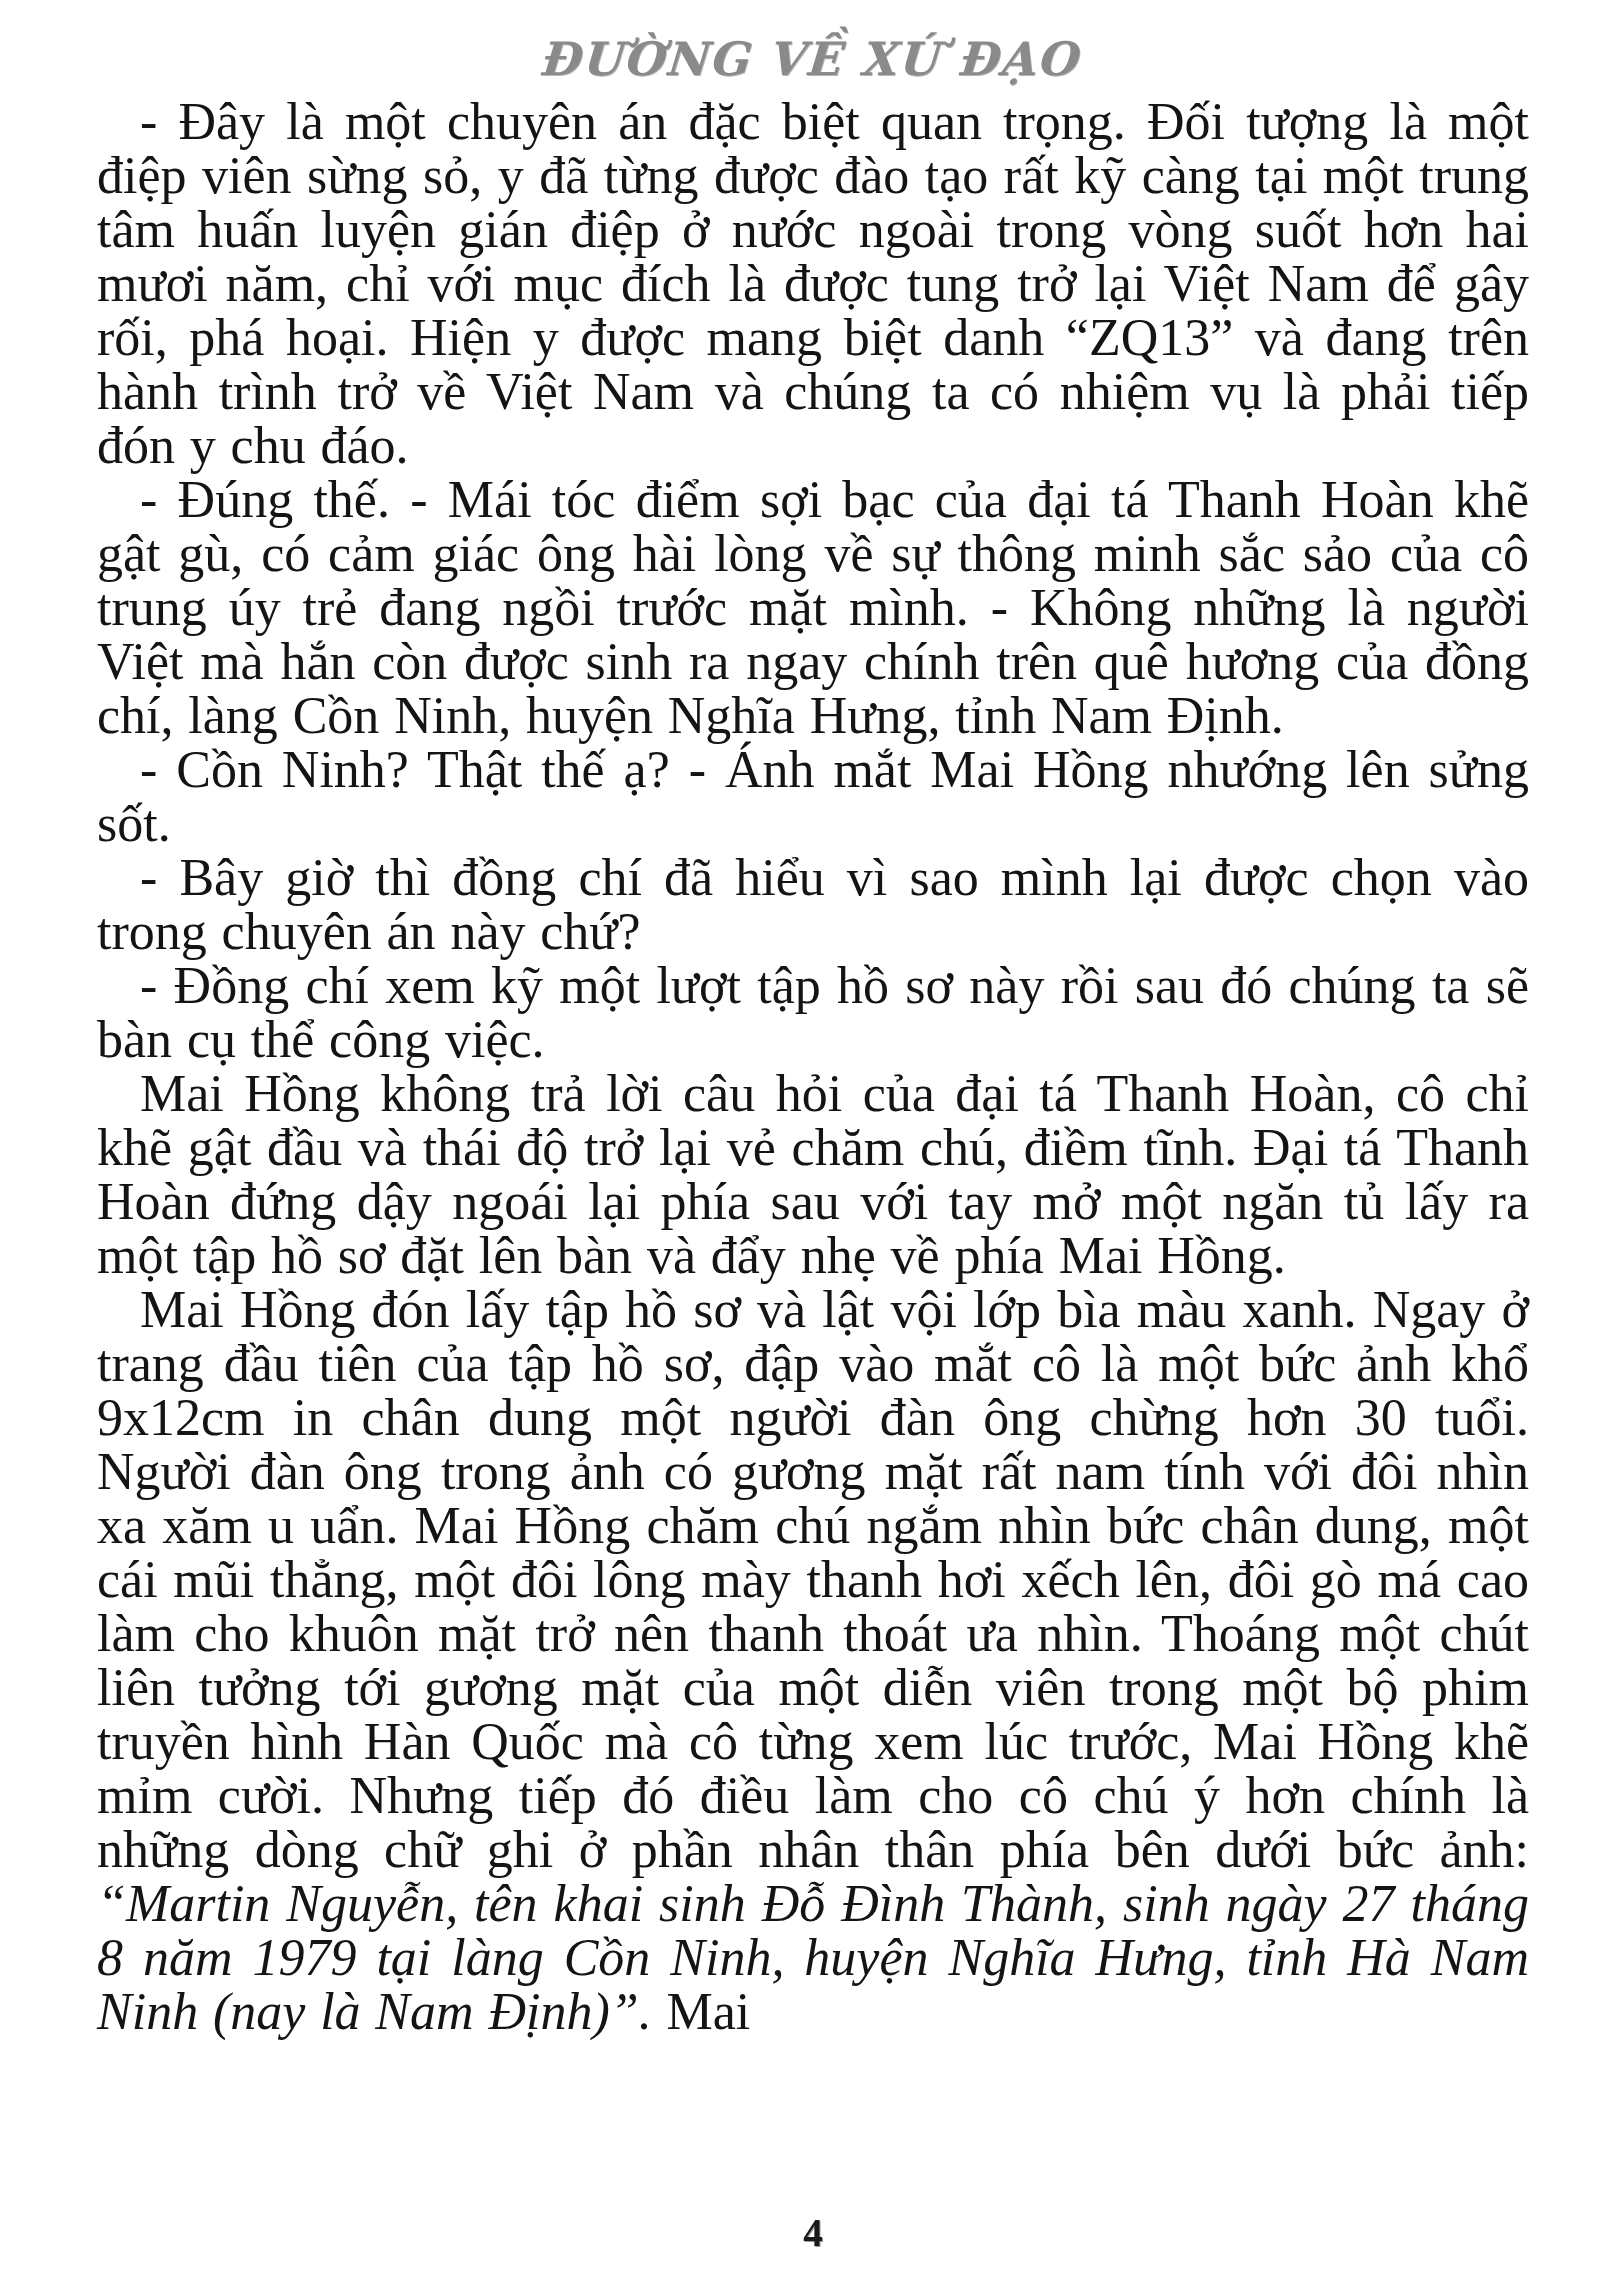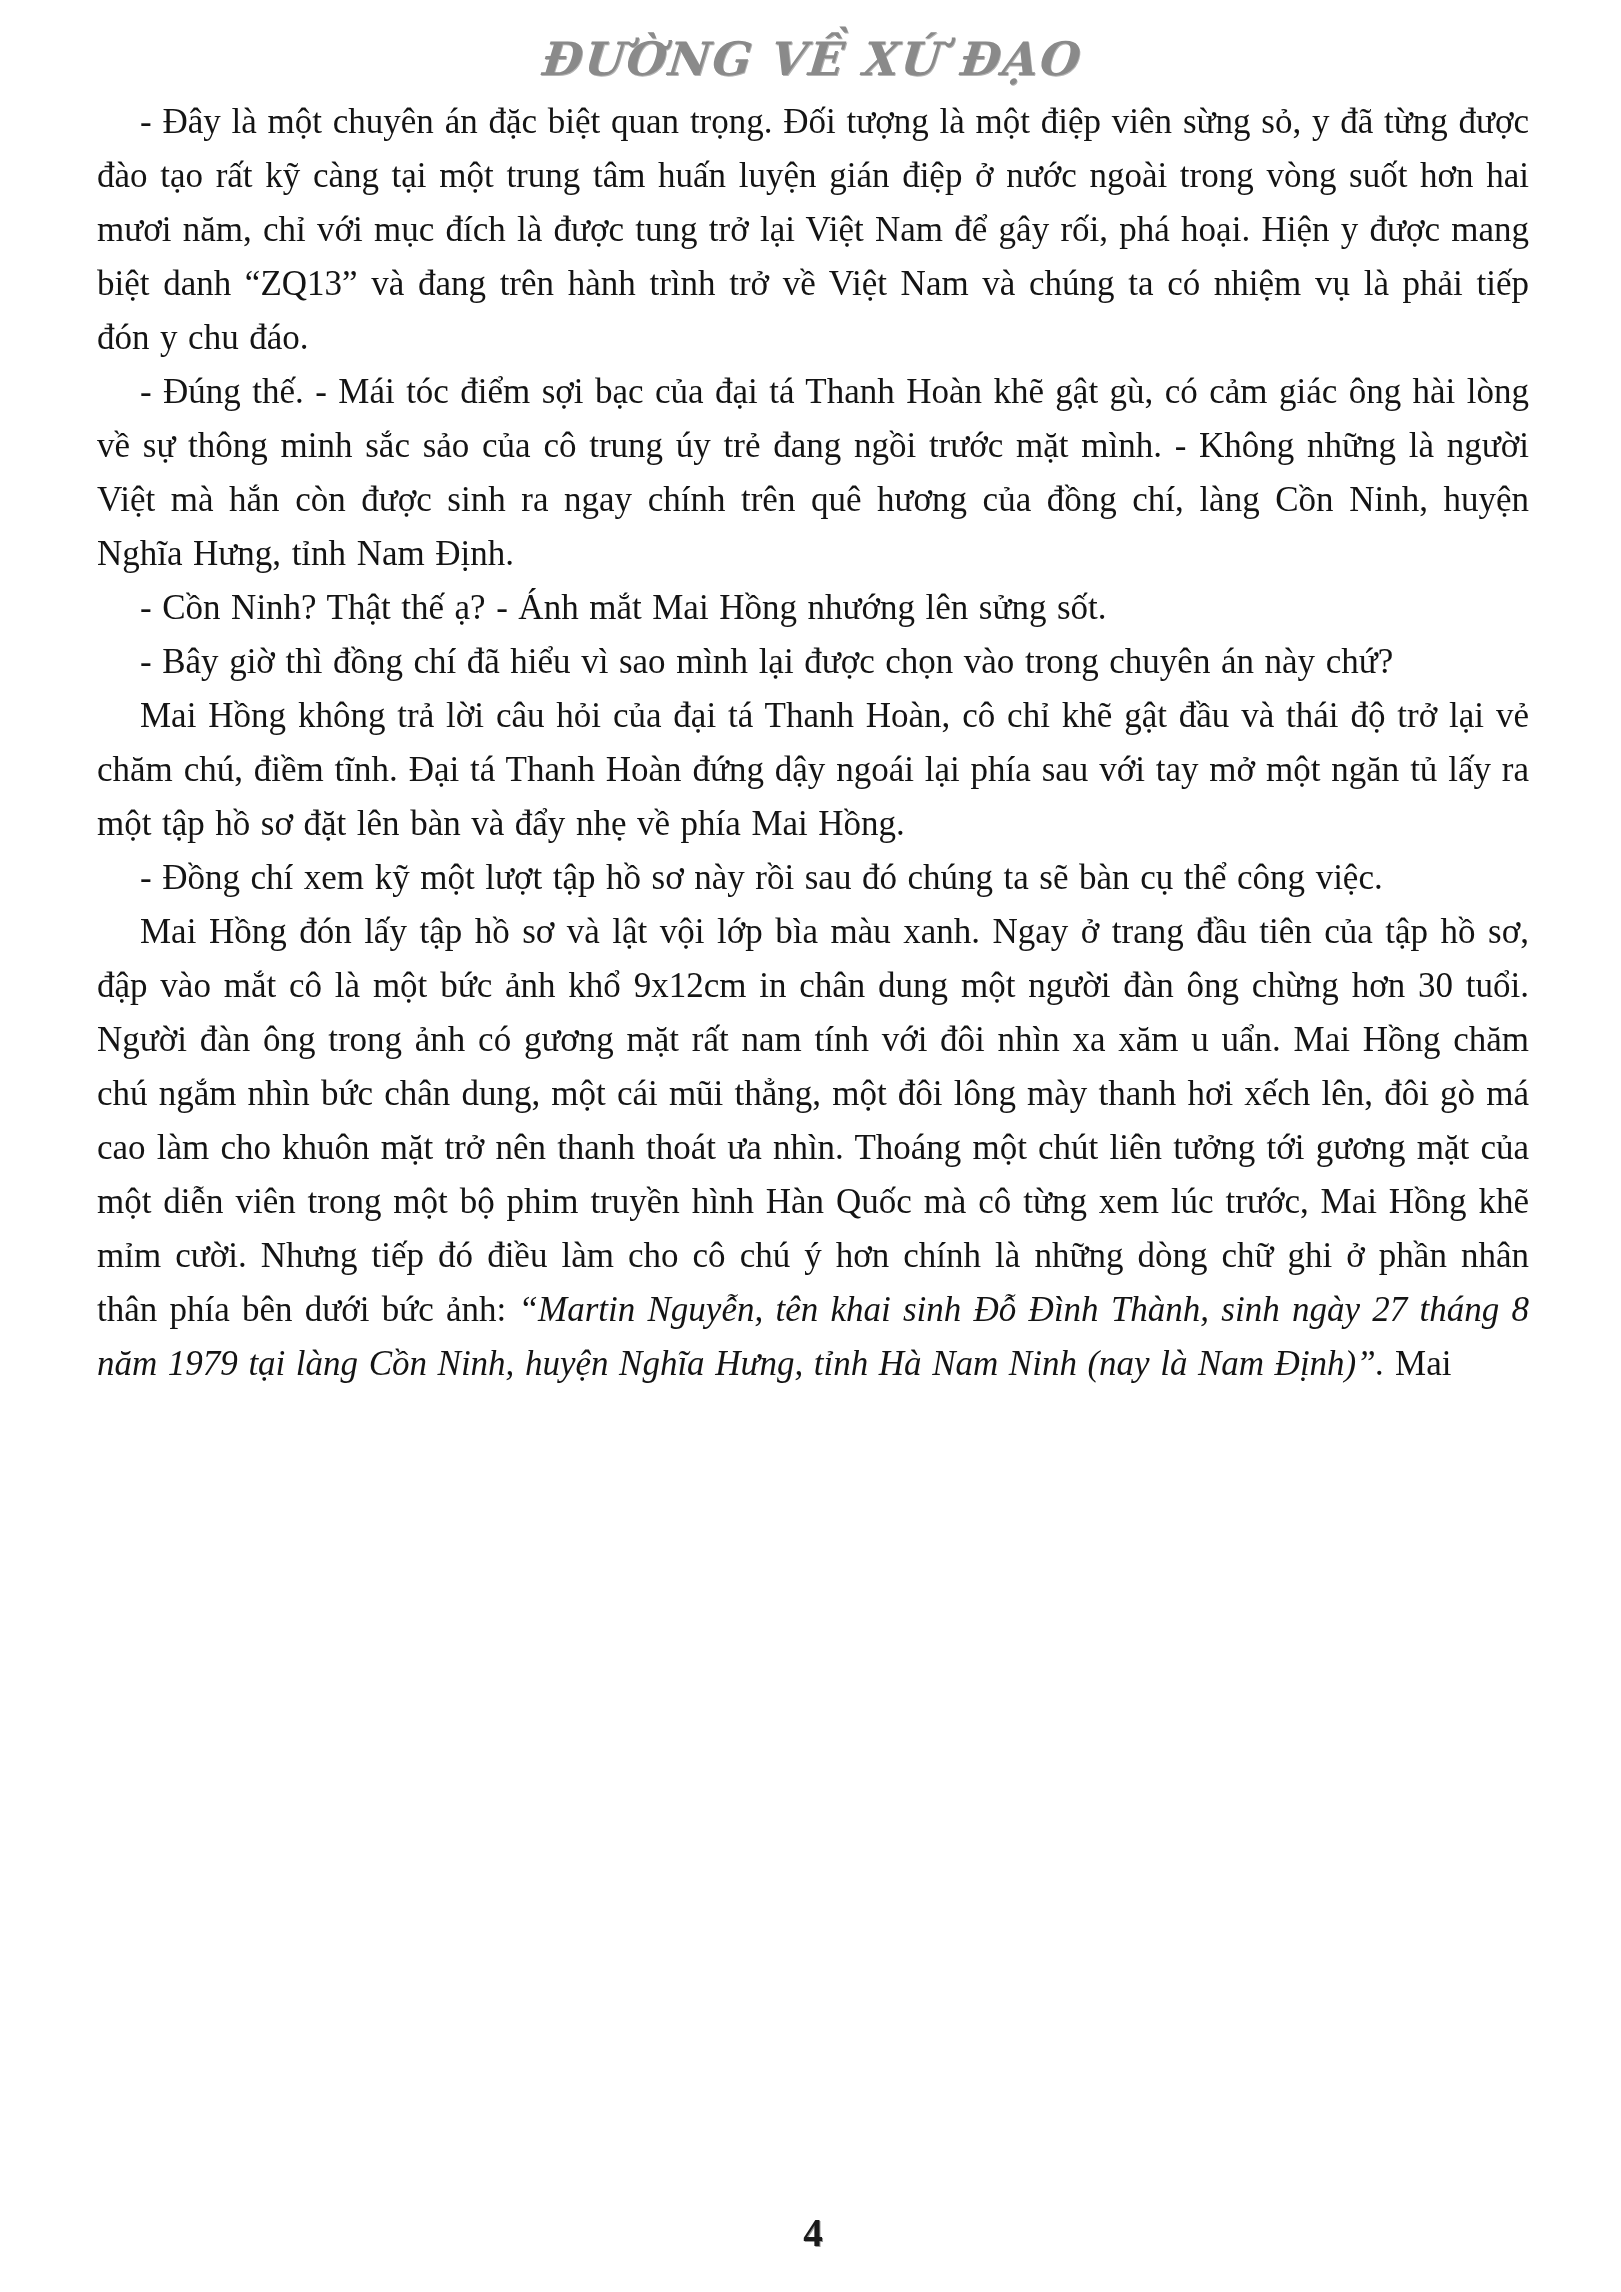--- a/index.html
+++ b/index.html
@@ -34,21 +34,21 @@
     letter-spacing: 1.8px;
     color: #8a8a8a;
     transform: skewX(-6deg);
     text-shadow: 0.9px 0.9px 0 #b5b5b5;
   }
   .body-text {
     flex: 0 0 auto;
   }
   .body-text p {
     margin: 0;
-    font-size: 35px;
+    font-size: 52px;
     line-height: 54px;
     text-align: justify;
     text-indent: 43px;
     word-spacing: 1.8px;
     color: #141414;
   }
   .body-text p span.italic {
     font-style: italic;
   }
   .page-footer {
@@ -71,22 +71,22 @@
 <div class="page">
   <div class="running-header">
     <h1>ĐƯỜNG VỀ XỨ ĐẠO</h1>
   </div>
 
   <div class="body-text" id="paragraphs">
       <p><span>- Đây là một chuyên án đặc biệt quan trọng. Đối tượng là một điệp viên sừng sỏ, y đã từng được đào tạo rất kỹ càng tại một trung tâm huấn luyện gián điệp ở nước ngoài trong vòng suốt hơn hai mươi năm, chỉ với mục đích là được tung trở lại Việt Nam để gây rối, phá hoại. Hiện y được mang biệt danh “ZQ13” và đang trên hành trình trở về Việt Nam và chúng ta có nhiệm vụ là phải tiếp đón y chu đáo.</span></p>
       <p><span>- Đúng thế. - Mái tóc điểm sợi bạc của đại tá Thanh Hoàn khẽ gật gù, có cảm giác ông hài lòng về sự thông minh sắc sảo của cô trung úy trẻ đang ngồi trước mặt mình. - Không những là người Việt mà hắn còn được sinh ra ngay chính trên quê hương của đồng chí, làng Cồn Ninh, huyện Nghĩa Hưng, tỉnh Nam Định.</span></p>
       <p><span>- Cồn Ninh? Thật thế ạ? - Ánh mắt Mai Hồng nhướng lên sửng sốt.</span></p>
       <p><span>- Bây giờ thì đồng chí đã hiểu vì sao mình lại được chọn vào trong chuyên án này chứ?</span></p>
+      <p><span>- Đồng chí xem kỹ một lượt tập hồ sơ này rồi sau đó chúng ta sẽ bàn cụ thể công việc.</span></p>
       <p><span>Mai Hồng không trả lời câu hỏi của đại tá Thanh Hoàn, cô chỉ khẽ gật đầu và thái độ trở lại vẻ chăm chú, điềm tĩnh. Đại tá Thanh Hoàn đứng dậy ngoái lại phía sau với tay mở một ngăn tủ lấy ra một tập hồ sơ đặt lên bàn và đẩy nhẹ về phía Mai Hồng.</span></p>
-      <p><span>- Đồng chí xem kỹ một lượt tập hồ sơ này rồi sau đó chúng ta sẽ bàn cụ thể công việc.</span></p>
       <p><span>Mai Hồng đón lấy tập hồ sơ và lật vội lớp bìa màu xanh. Ngay ở trang đầu tiên của tập hồ sơ, đập vào mắt cô là một bức ảnh khổ 9x12cm in chân dung một người đàn ông chừng hơn 30 tuổi. Người đàn ông trong ảnh có gương mặt rất nam tính với đôi nhìn xa xăm u uẩn. Mai Hồng chăm chú ngắm nhìn bức chân dung, một cái mũi thẳng, một đôi lông mày thanh hơi xếch lên, đôi gò má cao làm cho khuôn mặt trở nên thanh thoát ưa nhìn. Thoáng một chút liên tưởng tới gương mặt của một diễn viên trong một bộ phim truyền hình Hàn Quốc mà cô từng xem lúc trước, Mai Hồng khẽ mỉm cười. Nhưng tiếp đó điều làm cho cô chú ý hơn chính là những dòng chữ ghi ở phần nhân thân phía bên dưới bức ảnh: </span><span class="italic">“Martin Nguyễn, tên khai sinh Đỗ Đình Thành, sinh ngày 27 tháng 8 năm 1979 tại làng Cồn Ninh, huyện Nghĩa Hưng, tỉnh Hà Nam Ninh (nay là Nam Định)”.</span><span> Mai</span></p>
     </div>
 
   <div class="page-footer">
     <span class="page-number">4</span>
   </div>
 </div>
 
 
 </body></html>

